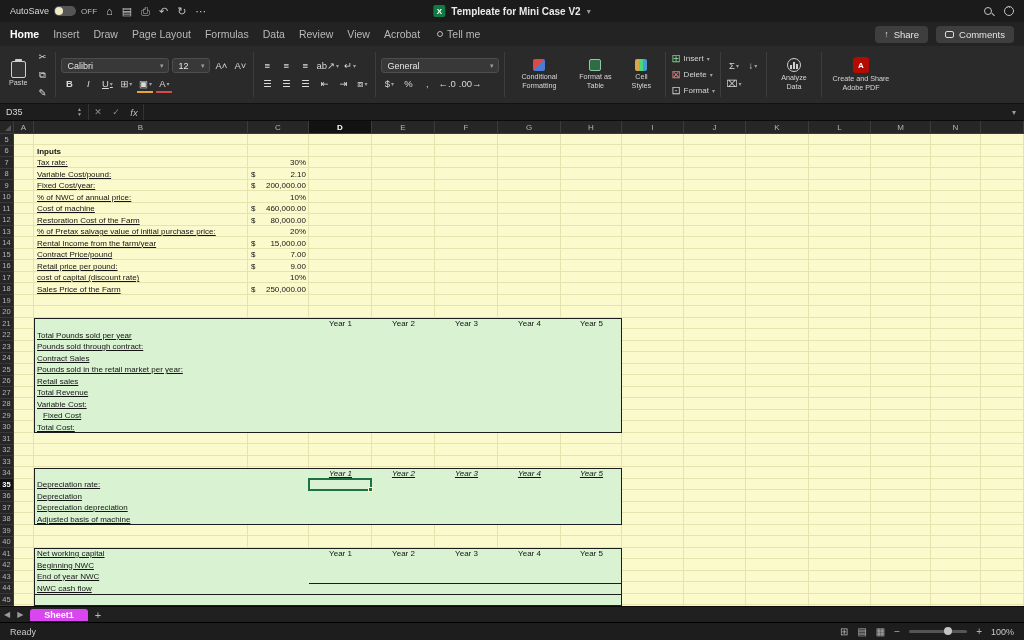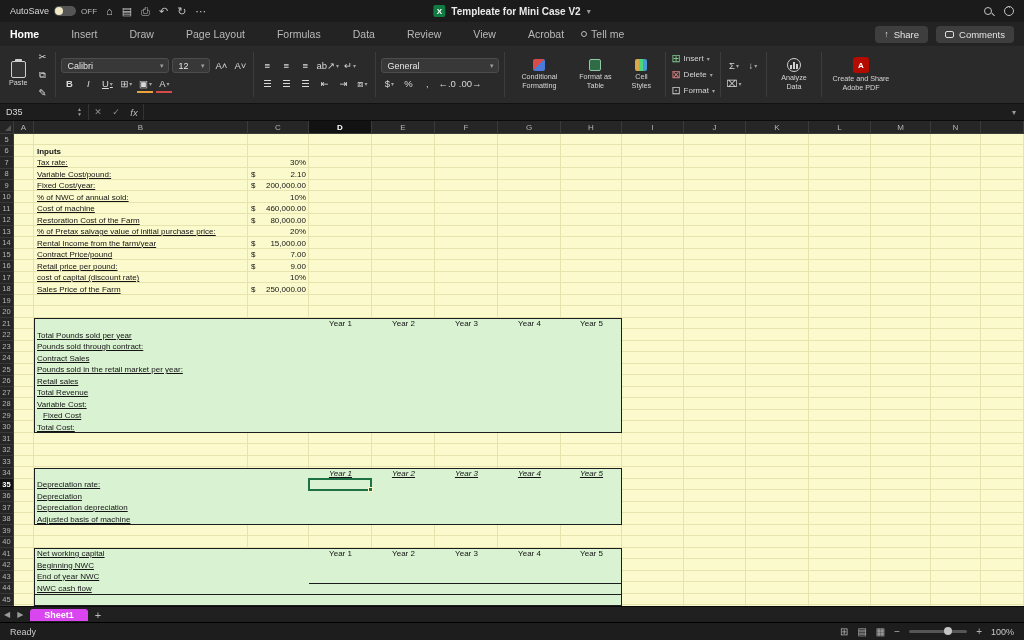--- a/index.html
+++ b/index.html
@@ -24,21 +24,21 @@
   .tb-right { margin-left:auto; display:flex; align-items:center; gap:12px; }
   .mag { width:8px; height:8px; border:1.4px solid #c4c4c4; border-radius:50%; position:relative; }
   .mag::after { content:""; position:absolute; width:4px; height:1.4px; background:#c4c4c4;
                 right:-4px; bottom:-1px; transform:rotate(45deg); }
   .person { width:10px; height:10px; border:1.2px solid #c4c4c4; border-radius:50%; position:relative; }
   .person::after { content:"··"; position:absolute; top:-3px; left:1px; font-size:7px; color:#c4c4c4; }
 
   
   .menubar { height:24px; background:#232323; display:flex; align-items:center; padding:0 10px;
              flex:0 0 24px; }
-  .tabs { display:flex; align-items:center; gap:32px; }
+  .tabs { display:flex; align-items:center; gap:14px; }
   .mtab { font-size:10.5px; color:#b9b9b9; cursor:default; white-space:nowrap; }
   .mtab.active { color:#ffffff; font-weight:700; }
   .tellme { display:flex; align-items:center; gap:4px; font-size:10.5px; color:#b9b9b9; margin-left:17px; }
   .bulb { width:6px; height:6px; border:1px solid #b9b9b9; border-radius:50%; }
   .mb-right { margin-left:auto; display:flex; gap:8px; }
   .pill { background:#3e3e3e; border-radius:4px; height:17px; display:flex; align-items:center; gap:5px;
           padding:0 9px; font-size:9.5px; color:#e4e4e4; }
   .share-ico { font-size:9px; color:#dcdcdc; }
   .bubble { width:9px; height:7px; border:1.2px solid #dcdcdc; border-radius:2px; }
 
@@ -431,21 +431,21 @@
         <div class="cell s-lbl" style="left: 34px; top: 34.5px; min-width: 214px;">Variable Cost/pound:</div>
         <div class="cell s-cur" style="left: 248px; top: 34.5px; width: 61px;">
           <span>$</span>
           <span>2.10</span>
         </div>
         <div class="cell s-lbl" style="left: 34px; top: 46px; min-width: 214px;">Fixed Cost/year:</div>
         <div class="cell s-cur" style="left: 248px; top: 46px; width: 61px;">
           <span>$</span>
           <span>200,000.00</span>
         </div>
-        <div class="cell s-lbl" style="left: 34px; top: 57.5px; min-width: 214px;">% of NWC of annual sold:</div>
+        <div class="cell s-lbl" style="left: 34px; top: 57.5px; min-width: 214px;">% of NWC of annual price:</div>
         <div class="cell s-num" style="left: 248px; top: 57.5px; width: 61px;">10%</div>
         <div class="cell s-lbl" style="left: 34px; top: 69px; min-width: 214px;">Cost of machine</div>
         <div class="cell s-cur" style="left: 248px; top: 69px; width: 61px;">
           <span>$</span>
           <span>460,000.00</span>
         </div>
         <div class="cell s-lbl" style="left: 34px; top: 80.5px; min-width: 214px;">Restoration Cost of the Farm</div>
         <div class="cell s-cur" style="left: 248px; top: 80.5px; width: 61px;">
           <span>$</span>
           <span>80,000.00</span>

